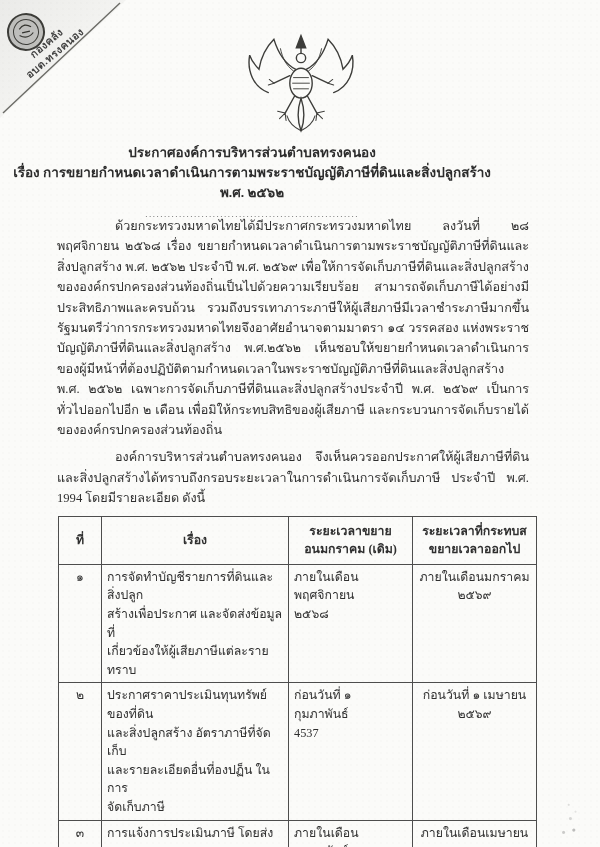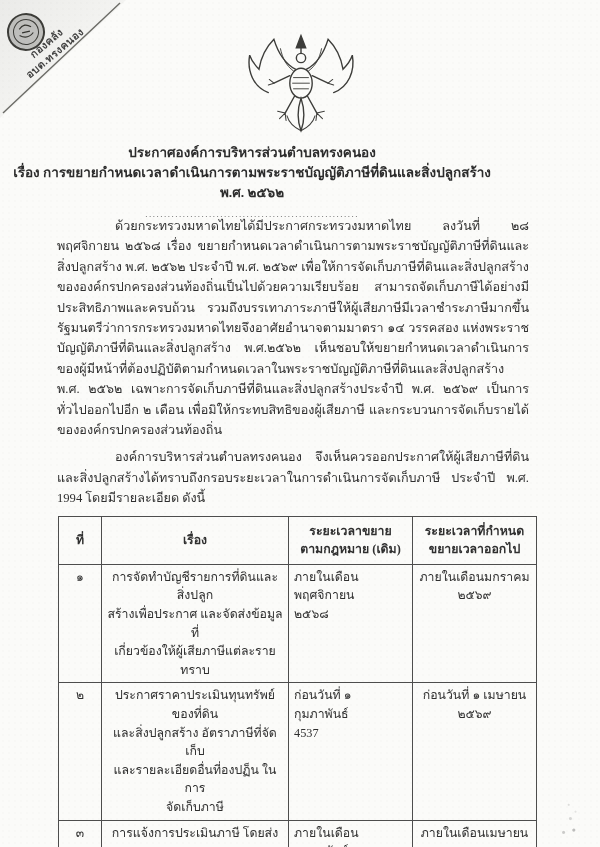--- a/index.html
+++ b/index.html
@@ -49,21 +49,21 @@
     width:445px;table-layout:fixed;
   }
   table.sched th,table.sched td{
     border:1.2px solid #4d4d4d;
     font-size:12.3px;line-height:18.6px;
     padding:3px 5px;vertical-align:top;
     white-space:pre-line;color:#2f2f2f;
   }
   table.sched th{font-weight:600;text-align:center;vertical-align:middle;padding:5px 4px;}
   .c-no{width:34px;text-align:center;}
-  .c-subj{width:178px;text-align:center;}
+  .c-subj{width:178px;text-align:left;}
   .c-old{width:115px;}
   .c-ext{width:115px;text-align:center;}
   
   .smudge{
     position:absolute;right:16px;bottom:10px;width:34px;height:46px;
     background:
       radial-gradient(circle at 70% 85%, rgba(50,50,50,0.5) 1px, transparent 2px),
       radial-gradient(circle at 40% 90%, rgba(50,50,50,0.4) 1px, transparent 2px),
       radial-gradient(circle at 60% 60%, rgba(50,50,50,0.3) 1px, transparent 2px),
       radial-gradient(circle at 55% 30%, rgba(50,50,50,0.25) 0.5px, transparent 1.5px),
@@ -120,22 +120,22 @@
   <div class="content">
     <p class="para">ด้วยกระทรวงมหาดไทยได้มีประกาศกระทรวงมหาดไทย ลงวันที่ ๒๘ พฤศจิกายน ๒๕๖๘ เรื่อง ขยายกำหนดเวลาดำเนินการตามพระราชบัญญัติภาษีที่ดินและสิ่งปลูกสร้าง พ.ศ. ๒๕๖๒ ประจำปี พ.ศ. ๒๕๖๙ เพื่อให้การจัดเก็บภาษีที่ดินและสิ่งปลูกสร้างขององค์กรปกครองส่วนท้องถิ่นเป็นไปด้วยความเรียบร้อย สามารถจัดเก็บภาษีได้อย่างมีประสิทธิภาพและครบถ้วน รวมถึงบรรเทาภาระภาษีให้ผู้เสียภาษีมีเวลาชำระภาษีมากขึ้น รัฐมนตรีว่าการกระทรวงมหาดไทยจึงอาศัยอำนาจตามมาตรา ๑๔ วรรคสอง แห่งพระราชบัญญัติภาษีที่ดินและสิ่งปลูกสร้าง พ.ศ.๒๕๖๒ เห็นชอบให้ขยายกำหนดเวลาดำเนินการของผู้มีหน้าที่ต้องปฏิบัติตามกำหนดเวลาในพระราชบัญญัติภาษีที่ดินและสิ่งปลูกสร้าง พ.ศ. ๒๕๖๒ เฉพาะการจัดเก็บภาษีที่ดินและสิ่งปลูกสร้างประจำปี พ.ศ. ๒๕๖๙ เป็นการทั่วไปออกไปอีก ๒ เดือน เพื่อมิให้กระทบสิทธิของผู้เสียภาษี และกระบวนการจัดเก็บรายได้ขององค์กรปกครองส่วนท้องถิ่น</p>
     <p class="para">องค์การบริหารส่วนตำบลทรงคนอง จึงเห็นควรออกประกาศให้ผู้เสียภาษีที่ดินและสิ่งปลูกสร้างได้ทราบถึงกรอบระยะเวลาในการดำเนินการจัดเก็บภาษี ประจำปี พ.ศ. 1994 โดยมีรายละเอียด ดังนี้</p>
 
     <table class="sched">
       <thead>
         <tr>
           <th class="c-no">ที่</th>
           <th class="c-subj">เรื่อง</th>
           <th class="c-old">ระยะเวลาขยาย
-ตามกฎหมาย (เดิม)</th>
-          <th class="c-ext">ระยะเวลาที่กำหนด
+อนมกราคม (เดิม)</th>
+          <th class="c-ext">ระยะเวลาที่กระทบส
 ขยายเวลาออกไป</th>
         </tr>
       </thead>
       <tbody>
         <tr>
           <td class="c-no">๑</td>
           <td class="c-subj">การจัดทำบัญชีรายการที่ดินและสิ่งปลูก
 สร้างเพื่อประกาศ และจัดส่งข้อมูลที่
 เกี่ยวข้องให้ผู้เสียภาษีแต่ละรายทราบ</td>
           <td class="c-old">ภายในเดือนพฤศจิกายน

